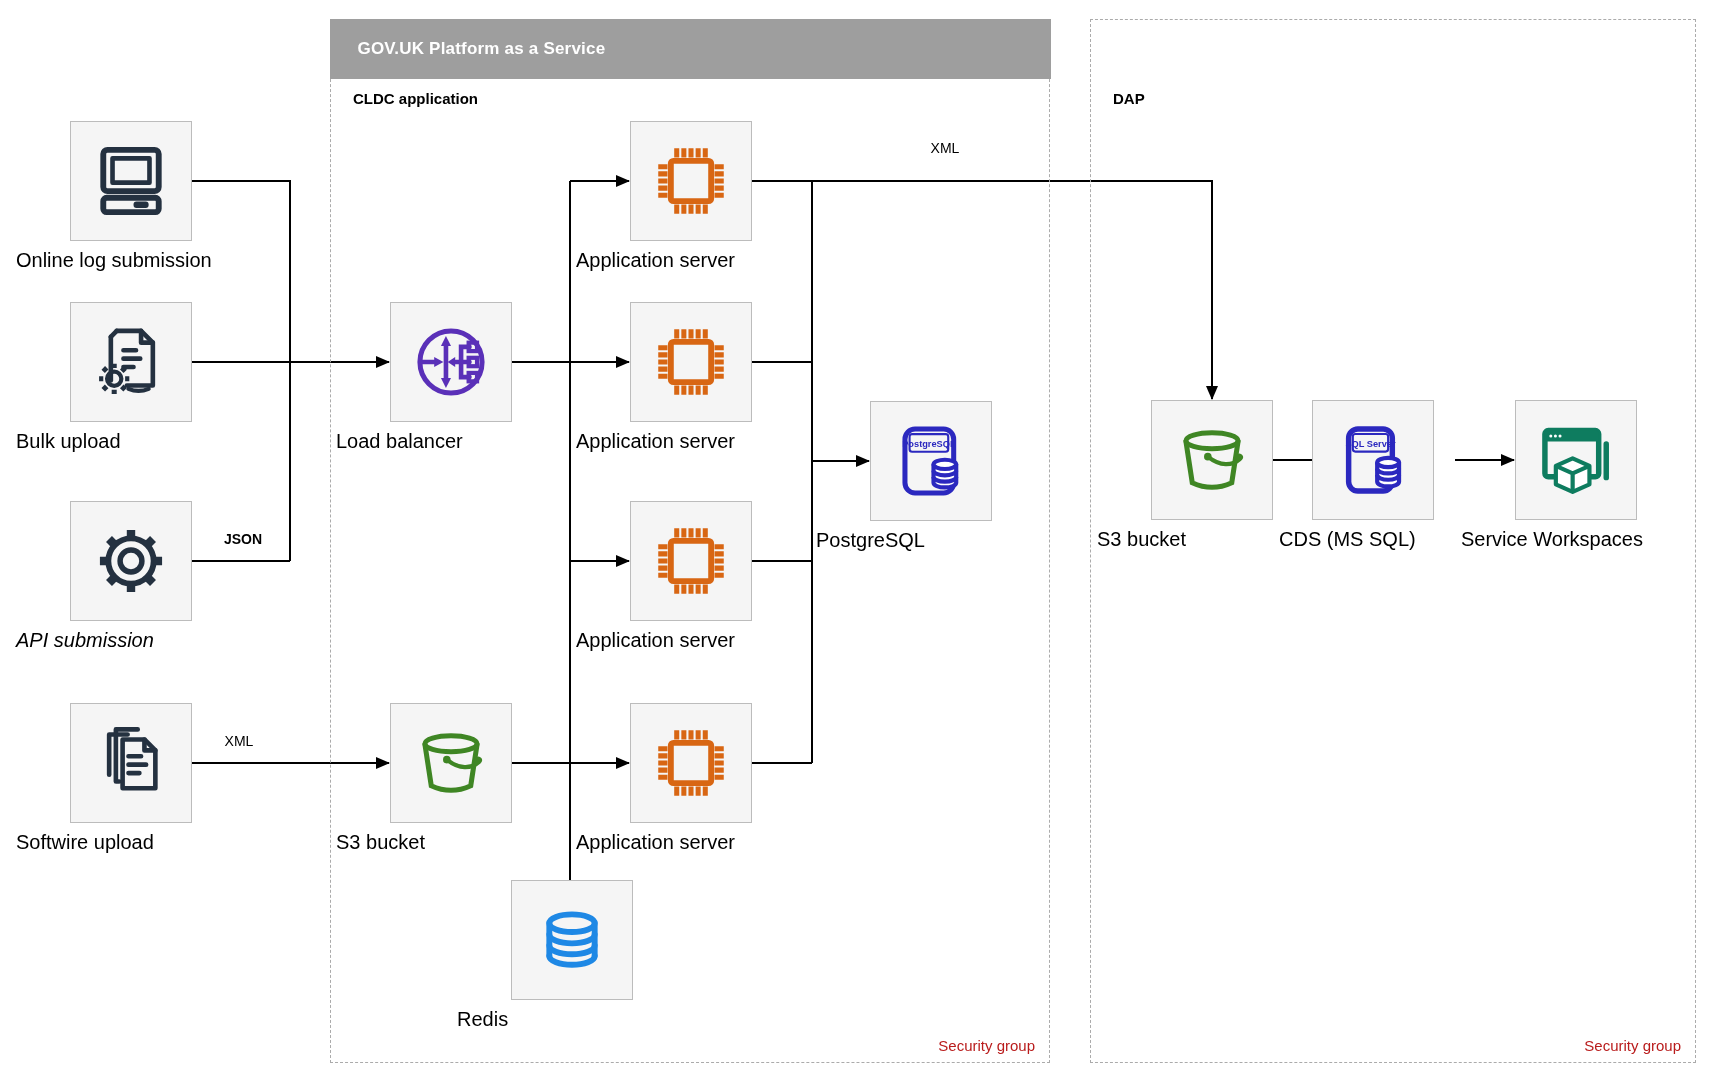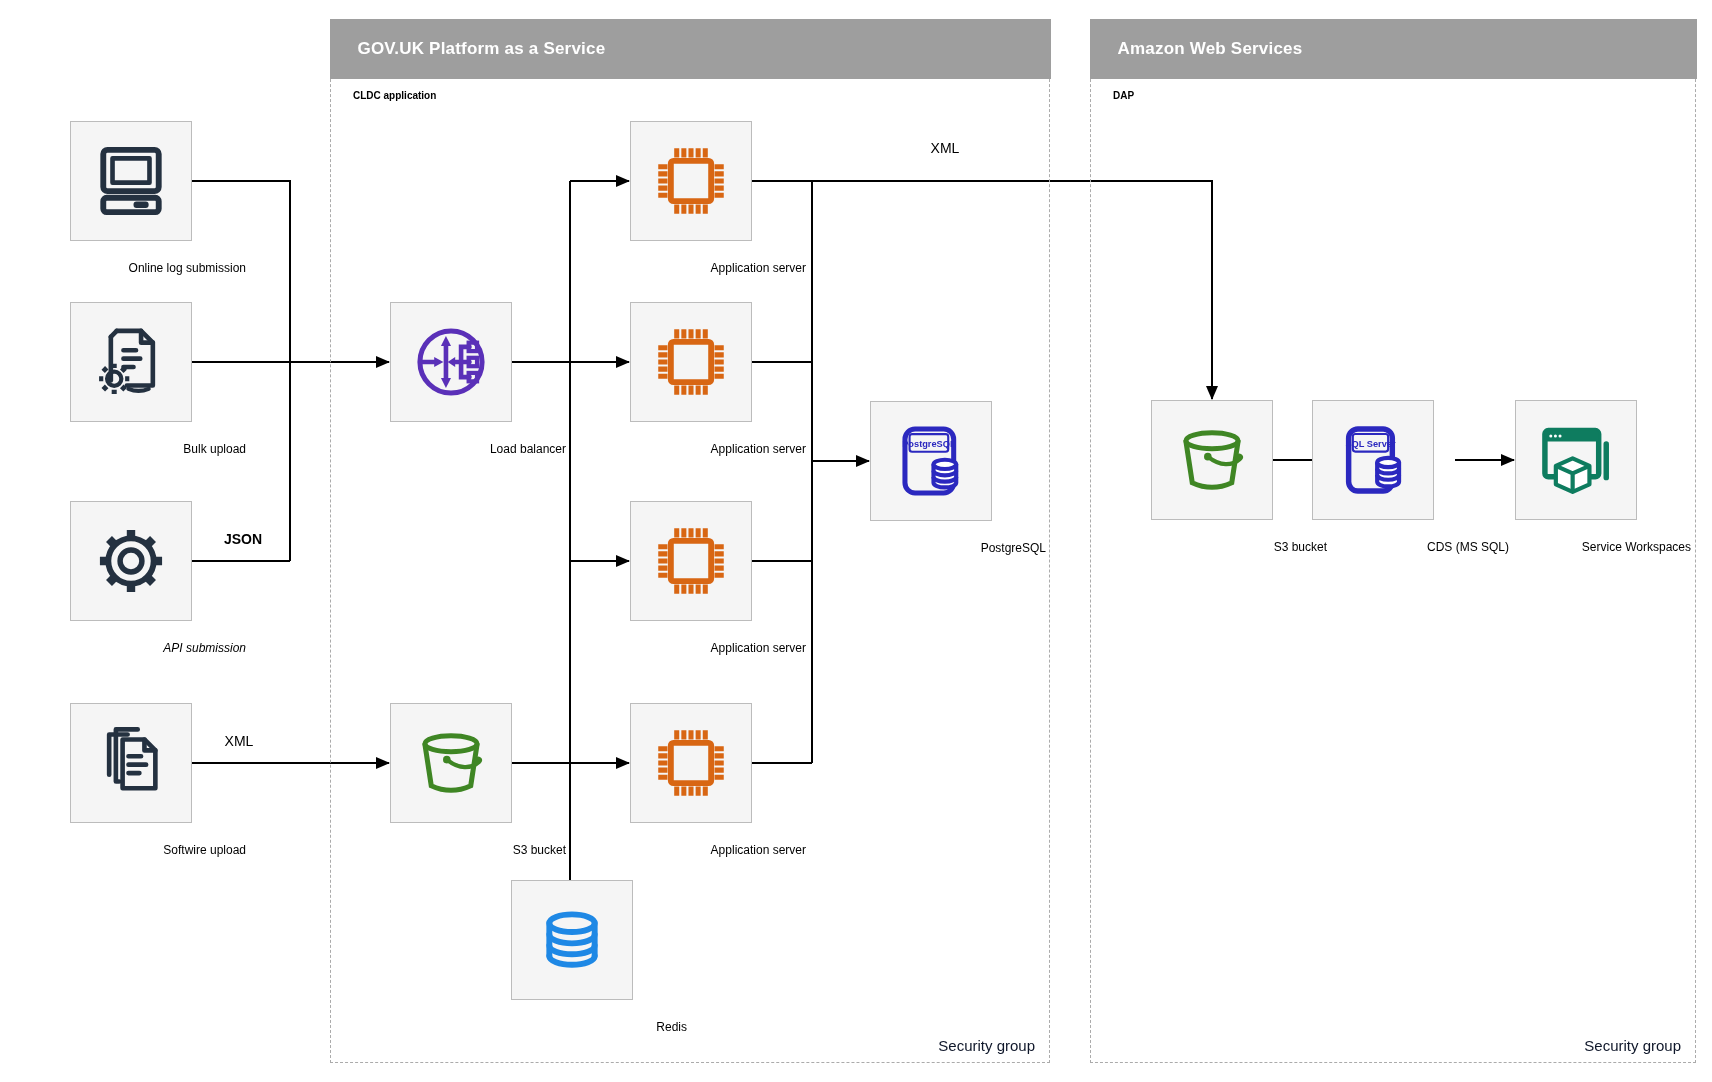--- a/index.html
+++ b/index.html
@@ -2,29 +2,29 @@
 <html><head>
 <meta charset="utf-8">
 <style>
   html,body{margin:0;padding:0;background:#ffffff;}
   body{font-family:"Liberation Sans", sans-serif; color:#000;}
   #canvas{position:relative;width:1712px;height:1082px;background:#fff;overflow:hidden;}
   .container-box{position:absolute;border:1.5px dashed #ababab;box-sizing:border-box;background:transparent;}
   .container-header{position:absolute;top:-1.5px;left:-1.5px;right:-1.5px;height:60px;background:#9e9e9e;
     display:flex;align-items:center;padding-left:28px;box-sizing:border-box;}
   .container-title{color:#ffffff;font-size:17px;font-weight:700;letter-spacing:.2px;}
-  .container-sublabel{position:absolute;top:70px;left:22px;font-size:10px;font-weight:700;color:#000;}
-  .security-label{position:absolute;bottom:8px;right:14px;font-size:15px;color:#0f172a;}
+  .container-sublabel{position:absolute;top:70px;left:22px;font-size:15px;font-weight:700;color:#000;}
+  .security-label{position:absolute;bottom:8px;right:14px;font-size:15px;color:#b91c1c;}
   #paas-container{left:330px;top:19px;width:720px;height:1044px;}
   #aws-container{left:1090px;top:19px;width:606px;height:1044px;}
   #edges{position:absolute;left:0;top:0;width:1712px;height:1082px;}
   .node-box{position:absolute;width:122px;height:120px;background:#f5f5f5;border:1.5px solid #bcbcbc;
     box-sizing:border-box;display:flex;align-items:center;justify-content:center;}
   .node-box svg{width:84px;height:84px;display:block;}
-  .node-label{position:absolute;width:230px;text-align:right;font-size:12px;color:#000;margin-top:12px;}
+  .node-label{position:absolute;width:230px;text-align:left;font-size:20px;color:#000;}
   .edge-label{position:absolute;width:84px;text-align:center;font-size:14px;color:#000;}
   #edge-label-json{left:201px;top:531px;font-weight:bold;}
   #edge-label-xml-softwire{left:197px;top:733px;}
   #edge-label-xml-app{left:903px;top:140px;}
 </style>
 </head>
 <body>
 
 <div id="canvas">
 
@@ -57,23 +57,20 @@
 
   <div class="container-box" id="paas-container">
     <div class="container-header">
       <span class="container-title">GOV.UK Platform as a Service</span>
     </div>
     <div class="container-sublabel">CLDC application</div>
     <div class="security-label">Security group</div>
   </div>
 
   <div class="container-box" id="aws-container">
-    <div class="container-header">
-      <span class="container-title">Amazon Web Services</span>
-    </div>
     <div class="container-sublabel">DAP</div>
     <div class="security-label">Security group</div>
   </div>
 
   <div class="edge-label" id="edge-label-json">JSON</div>
   <div class="edge-label" id="edge-label-xml-softwire">XML</div>
   <div class="edge-label" id="edge-label-xml-app">XML</div>
 
   <div id="nodes-layer">
       <div class="node-box" style="left: 70px; top: 121px;">

